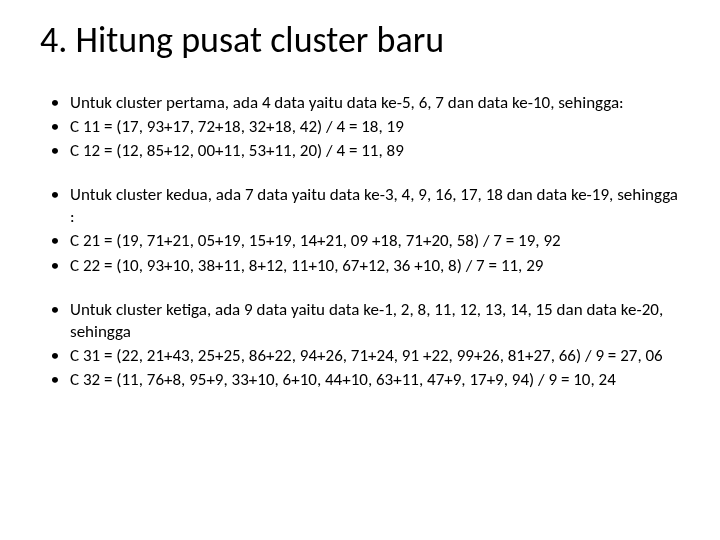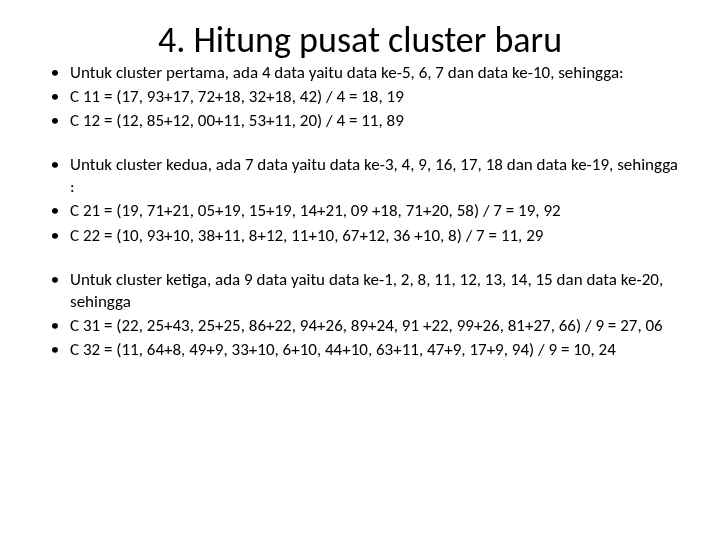--- a/index.html
+++ b/index.html
@@ -8,21 +8,21 @@
       height: 540px;
       background: #ffffff;
       font-family: Calibri, Arial, sans-serif;
       color: #000000;
       padding: 18px 40px 24px 40px;
       overflow: hidden;
     }
     .title {
       font-size: 36px;
       font-weight: 400;
-      text-align: center;
+      margin-bottom: 30px;
       letter-spacing: 0px;
     }
     .content {
       font-size: 17px;
       line-height: 1.3;
     }
     .group { margin-bottom: 22px; }
     .group:last-child { margin-bottom: 0; }
     .bullet-row {
       display: flex;
@@ -76,21 +76,21 @@
     </div>
   </div>
 
   <div class="group">
     <div class="bullet-row">
       <div class="marker">•</div>
       <div class="txt">Untuk cluster ketiga, ada 9 data yaitu data ke-1, 2, 8, 11, 12, 13, 14, 15 dan data ke-20, sehingga</div>
     </div>
     <div class="bullet-row">
       <div class="marker">•</div>
-      <div class="txt">C 31 = (22, 25+43, 25+25, 86+22, 94+26, 89+24, 91 +22, 99+26, 81+27, 66) / 9 = 27, 06</div>
+      <div class="txt">C 31 = (22, 21+43, 25+25, 86+22, 94+26, 71+24, 91 +22, 99+26, 81+27, 66) / 9 = 27, 06</div>
     </div>
     <div class="bullet-row">
       <div class="marker">•</div>
-      <div class="txt">C 32 = (11, 64+8, 49+9, 33+10, 6+10, 44+10, 63+11, 47+9, 17+9, 94) / 9 = 10, 24</div>
+      <div class="txt">C 32 = (11, 76+8, 95+9, 33+10, 6+10, 44+10, 63+11, 47+9, 17+9, 94) / 9 = 10, 24</div>
     </div>
   </div>
 
 </div>
 
 </body></html>

